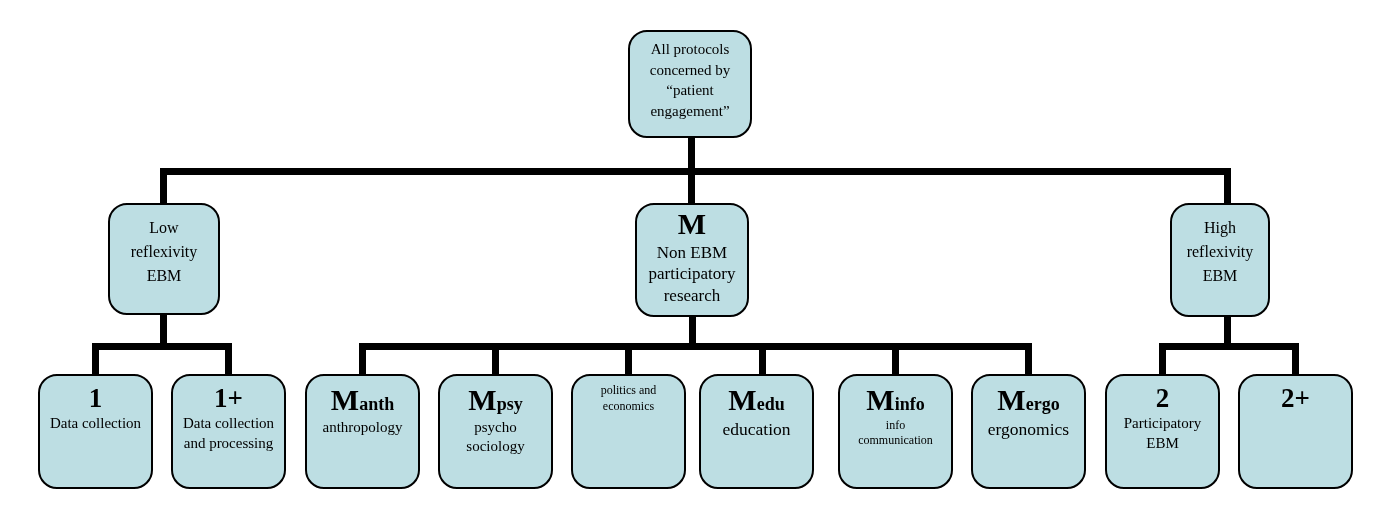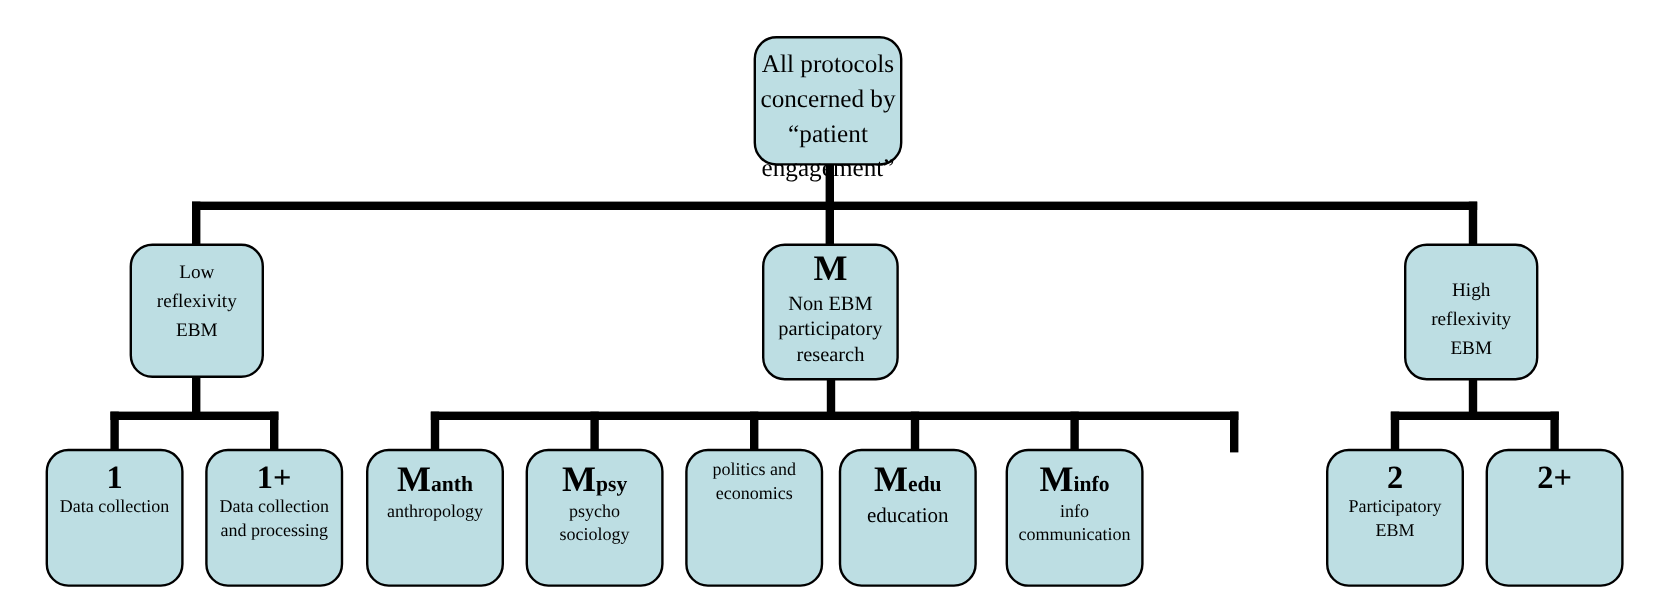--- a/index.html
+++ b/index.html
@@ -34,42 +34,42 @@
   .node .code {
     font-weight: bold;
     line-height: 1.15;
   }
   .code-main { font-size: 30px; font-weight: bold; }
   .code-sub  { font-size: 18px; font-weight: bold; }
   .code-num  { font-size: 27px; font-weight: bold; }
 
   
   #nd-root { left: 628px; top: 30px; width: 124px; height: 108px; padding-top: 7px; }
-  #nd-root .label { font-size: 21px; line-height: 1.38; }
+  #nd-root .label { font-size: 15px; line-height: 1.38; }
 
   
   #nd-low  { left: 108px;  top: 203px; width: 112px; height: 112px; padding-top: 11px; }
   #nd-m    { left: 635px;  top: 203px; width: 114px; height: 114px; padding-top: 2px; }
-  #nd-high { left: 1170px; top: 203px; width: 112px; height: 114px; padding-top: 26px; }
+  #nd-high { left: 1170px; top: 203px; width: 100px; height: 114px; padding-top: 11px; }
   #nd-low .label, #nd-high .label { font-size: 16px; line-height: 1.5; }
   #nd-m .label { font-size: 17px; line-height: 1.28; }
 
   
   .leaf { top: 374px; width: 115px; height: 115px; padding-top: 7px; }
   #nd-1     { left: 38px; }
   #nd-1p    { left: 171px; }
   #nd-manth { left: 305px; }
   #nd-mpsy  { left: 438px; }
   #nd-mpol  { left: 571px; }
   #nd-medu  { left: 699px; }
   #nd-minfo { left: 838px; }
   #nd-mergo { left: 971px; }
   #nd-2     { left: 1105px; }
   #nd-2p    { left: 1238px; }
-  .label.sm { font-size: 15px; text-align: center; }
+  .label.sm { font-size: 12px; text-align: center; }
   .label.lg { font-size: 17.5px; text-align: center; }
 </style>
 </head>
 <body>
 
 <div class="canvas">
 
   <div class="edge" style="left:688px; top:136px; width:7px; height:70px;"></div>
   <div class="edge" style="left:160px; top:168px; width:1071px; height:7px;"></div>
   <div class="edge" style="left:160px; top:168px; width:7px; height:40px;"></div>
@@ -151,20 +151,24 @@
     <div class="code"><span class="code-main">M</span><span class="code-sub">edu</span></div>
     <div class="label lg">education</div>
   </div>
 
   <div class="node leaf" id="nd-minfo">
     <div class="code"><span class="code-main">M</span><span class="code-sub">info</span></div>
     <div class="label sm">info
 communication</div>
   </div>
 
+  <div class="node leaf" id="nd-mergo">
+    <div class="code"><span class="code-main">M</span><span class="code-sub">ergo</span></div>
+    <div class="label lg">ergonomics</div>
+  </div>
 
   <div class="node leaf" id="nd-2">
     <div class="code"><span class="code-num">2</span></div>
     <div class="label">Participatory
 EBM</div>
   </div>
 
   <div class="node leaf" id="nd-2p">
     <div class="code"><span class="code-num">2+</span></div>
   </div>

